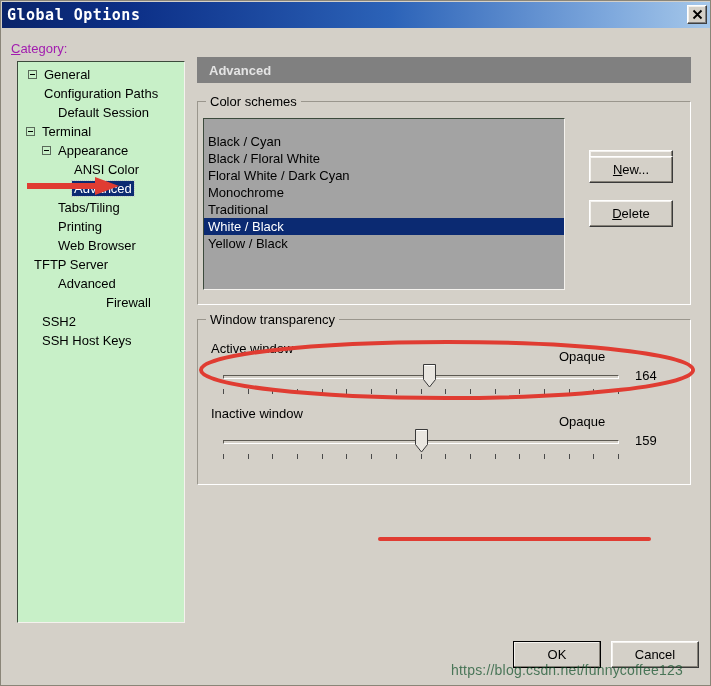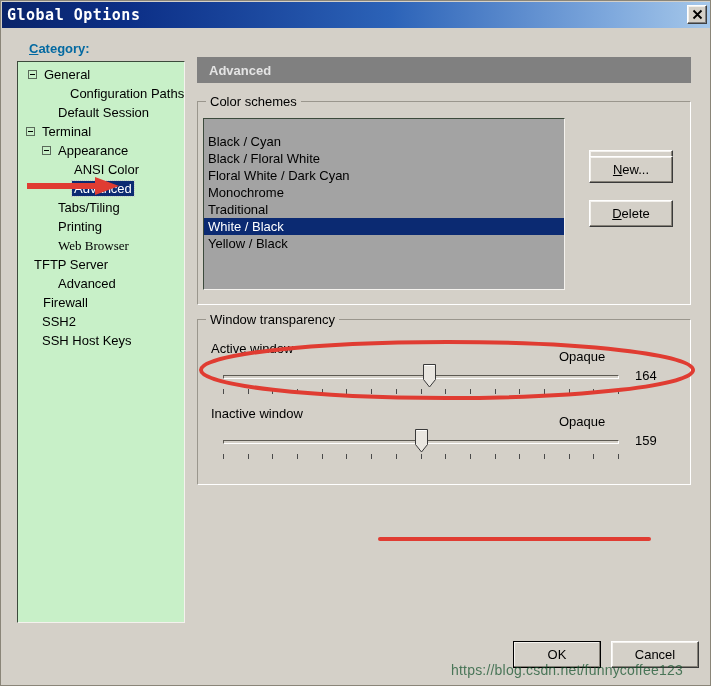--- a/index.html
+++ b/index.html
@@ -52,24 +52,23 @@
     align-items: center;
     justify-content: center;
     cursor: pointer;
     box-sizing: border-box;
   }
   #close-btn svg { display: block; }
 
   
   #category-label {
     position: absolute;
-    left: 28px; top: 40px;
-    font-size: 13px;
-    color: #0369a1;
-    font-weight: bold;
+    left: 10px; top: 40px;
+    font-size: 13px;
+    color: #a21caf;
   }
   #category-label u { text-decoration: underline; }
 
   
   #tree-panel {
     position: absolute;
     left: 16px; top: 60px;
     width: 168px; height: 562px;
     background: #c8f0c8;
     border: 1px solid #3c4a3c;
@@ -276,21 +275,21 @@
 
   <div id="category-label">
     <u>C</u><span>ategory:</span>
   </div>
 
   <div id="tree-panel">
       <div class="tree-row" style="padding-left: 10px;">
         <span class="tree-expander"></span>
         <span class="tree-label">General</span>
       </div>
-      <div class="tree-row" style="padding-left: 36px;">
+      <div class="tree-row" style="padding-left: 10px;">
         <span style="width: 14px; flex: 0 0 auto;"></span>
         <span class="tree-label">Configuration Paths</span>
       </div>
       <div class="tree-row" style="padding-left: 24px;">
         <span style="width: 14px; flex: 0 0 auto;"></span>
         <span class="tree-label">Default Session</span>
       </div>
       <div class="tree-row" style="padding-left: 8px;">
         <span class="tree-expander"></span>
         <span class="tree-label">Terminal</span>
@@ -308,33 +307,33 @@
         <span class="tree-label">Advanced</span>
       </div>
       <div class="tree-row" style="padding-left: 24px;">
         <span style="width: 14px; flex: 0 0 auto;"></span>
         <span class="tree-label">Tabs/Tiling</span>
       </div>
       <div class="tree-row" style="padding-left: 24px;">
         <span style="width: 14px; flex: 0 0 auto;"></span>
         <span class="tree-label">Printing</span>
       </div>
-      <div class="tree-row" style="padding-left: 24px; font-family: Liberation Serif, serif;">
+      <div class="tree-row" style="padding-left: 24px;">
         <span style="width: 14px; flex: 0 0 auto;"></span>
         <span class="tree-label">Web Browser</span>
       </div>
       <div class="tree-row" style="">
         <span style="width: 14px; flex: 0 0 auto;"></span>
         <span class="tree-label">TFTP Server</span>
       </div>
       <div class="tree-row" style="padding-left: 24px;">
         <span style="width: 14px; flex: 0 0 auto;"></span>
         <span class="tree-label">Advanced</span>
       </div>
-      <div class="tree-row" style="padding-left: 9px;">
+      <div class="tree-row" style="padding-left: 24px; margin-left: 48px;">
         <span style="width: 14px; flex: 0 0 auto;"></span>
         <span class="tree-label">Firewall</span>
       </div>
       <div class="tree-row" style="padding-left: 8px;">
         <span style="width: 14px; flex: 0 0 auto;"></span>
         <span class="tree-label">SSH2</span>
       </div>
       <div class="tree-row" style="padding-left: 8px;">
         <span style="width: 14px; flex: 0 0 auto;"></span>
         <span class="tree-label">SSH Host Keys</span>

